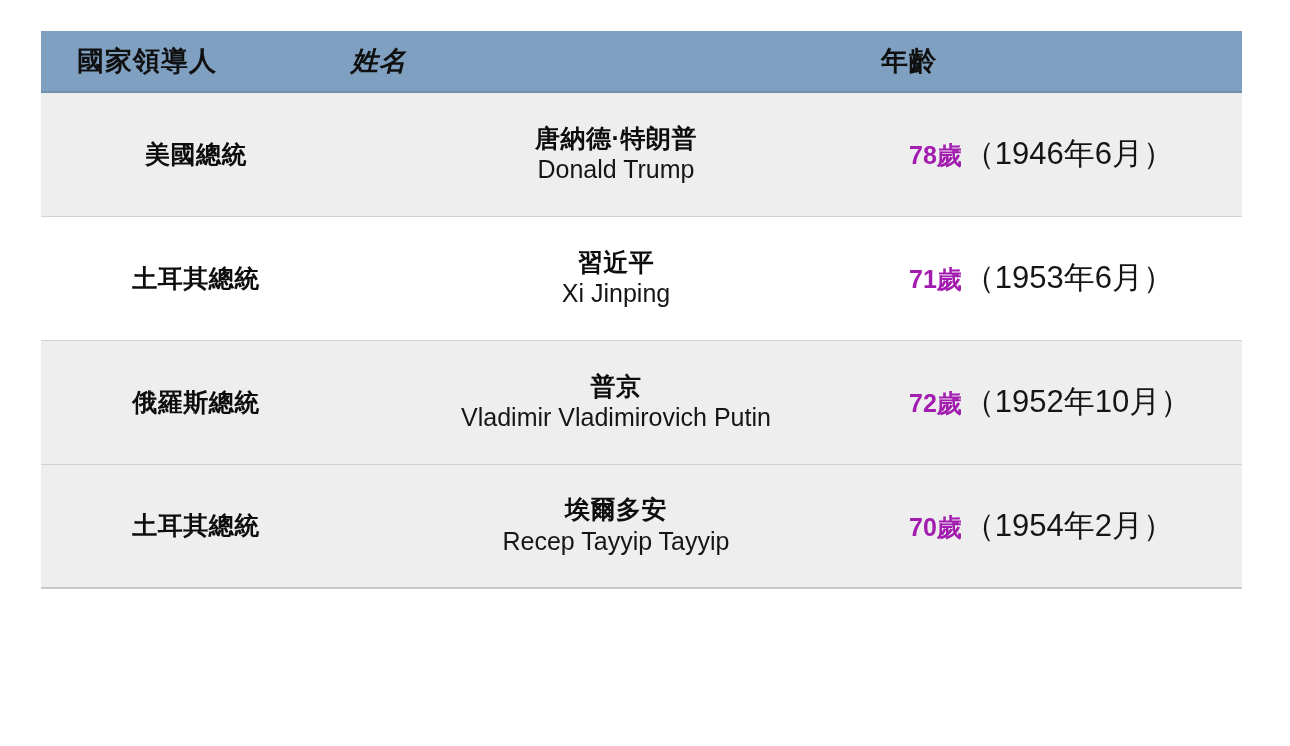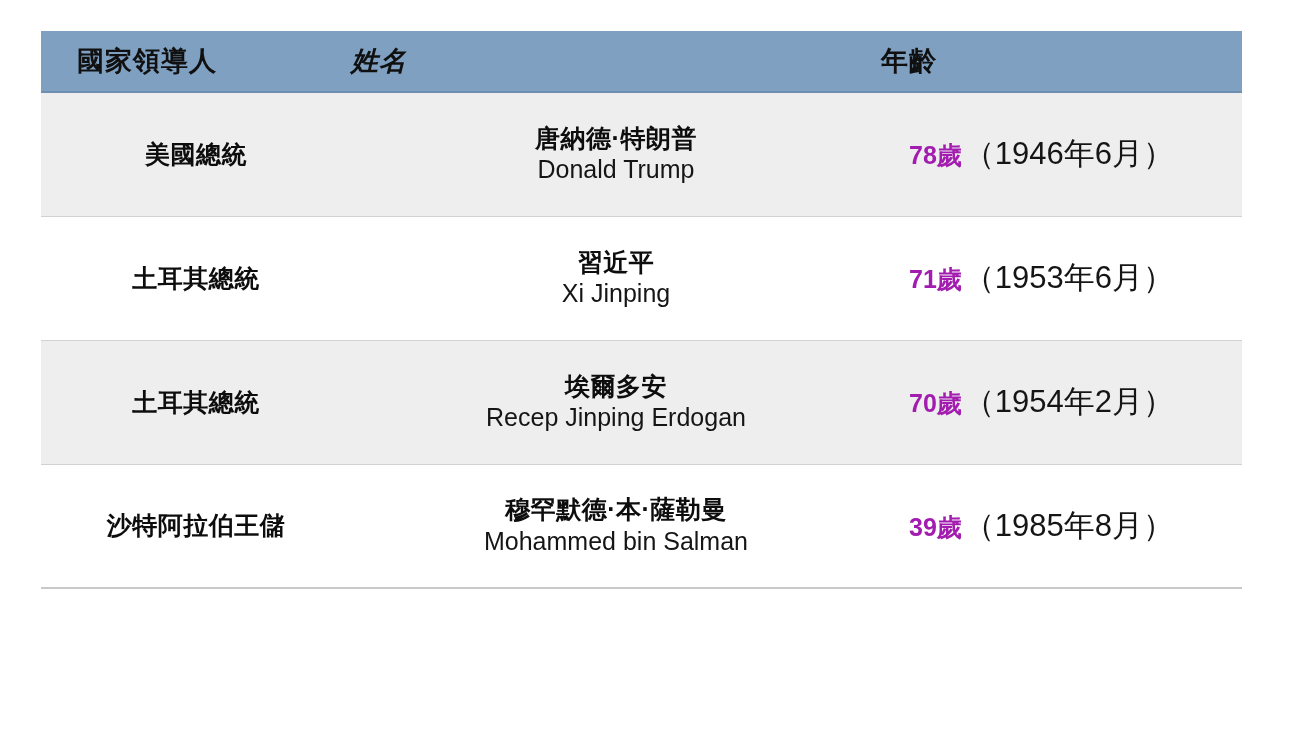--- a/index.html
+++ b/index.html
@@ -161,44 +161,44 @@
           <span class="name-cn">習近平</span>
           <span class="name-en">Xi Jinping</span>
         </td>
         <td class="cell-age">
           <span class="age-wrap">
             <span class="age-value">71歲</span><span class="age-born">（1953年6月）</span>
           </span>
         </td>
       </tr>
 
+      <tr class="shade">
+        <td class="cell-role">俄羅斯總統</td>
+        <td class="cell-name">
+          <span class="name-cn">普京</span>
+          <span class="name-en">Vladimir Vladimirovich Putin</span>
+        </td>
+        <td class="cell-age">
+          <span class="age-wrap">
+            <span class="age-value">72歲</span><span class="age-born">（1952年10月）</span>
+          </span>
+        </td>
+      </tr>
 
 
       <tr class="shade">
         <td class="cell-role">土耳其總統</td>
         <td class="cell-name">
           <span class="name-cn">埃爾多安</span>
-          <span class="name-en">Recep Jinping Erdogan</span>
+          <span class="name-en">Recep Tayyip Tayyip</span>
         </td>
         <td class="cell-age">
           <span class="age-wrap">
             <span class="age-value">70歲</span><span class="age-born">（1954年2月）</span>
           </span>
         </td>
       </tr>
 
-      <tr class="plain">
-        <td class="cell-role">沙特阿拉伯王儲</td>
-        <td class="cell-name">
-          <span class="name-cn">穆罕默德·本·薩勒曼</span>
-          <span class="name-en">Mohammed bin Salman</span>
-        </td>
-        <td class="cell-age">
-          <span class="age-wrap">
-            <span class="age-value">39歲</span><span class="age-born">（1985年8月）</span>
-          </span>
-        </td>
-      </tr>
 
     </tbody>
   </table>
 
 </div>
 
 </body></html>

